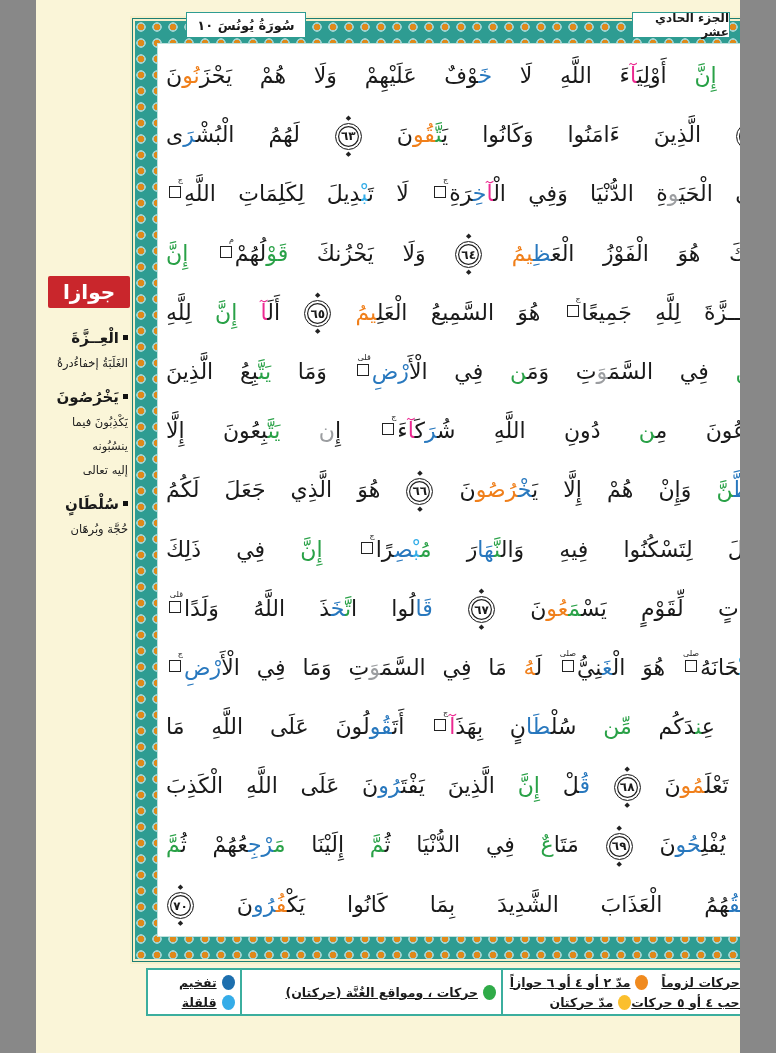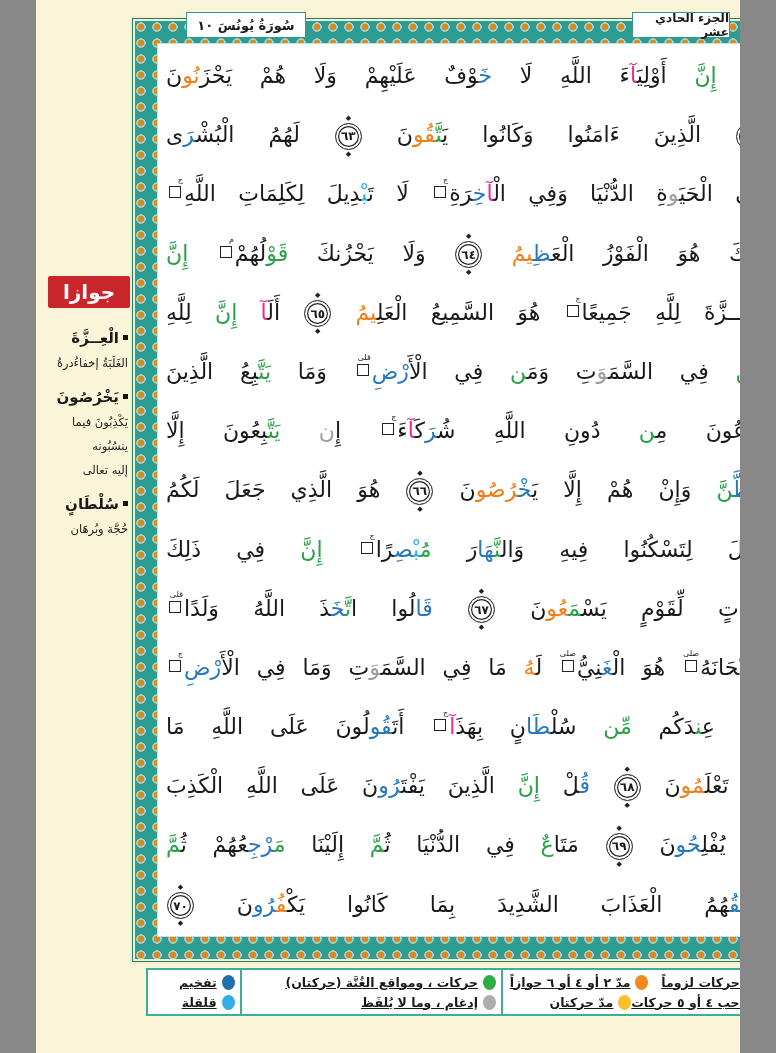--- a/index.html
+++ b/index.html
@@ -134,26 +134,20 @@
           </div>
         </div>
       </div>
       <div class="l-sec" style="flex: 2.75 1 0%;">
         <div class="l-row">
           <div class="l-cell">
             <span class="l-dot" style="background: rgb(47, 171, 72);"></span>
             <span class="l-label">حركات ، ومواقع الغُنَّة (حركتان)</span>
           </div>
         </div>
-        <div class="l-row">
-          <div class="l-cell">
-            <span class="l-dot" style="background: rgb(171, 173, 176);"></span>
-            <span class="l-label">إدغام ، وما لا يُلفَظ</span>
-          </div>
-        </div>
       </div>
       <div class="l-sec" style="flex: 0.9 1 0%;">
         <div class="l-row">
           <div class="l-cell">
             <span class="l-dot" style="background: rgb(29, 111, 174);"></span>
             <span class="l-label">تفخيم</span>
           </div>
         </div>
         <div class="l-row">
           <div class="l-cell">

